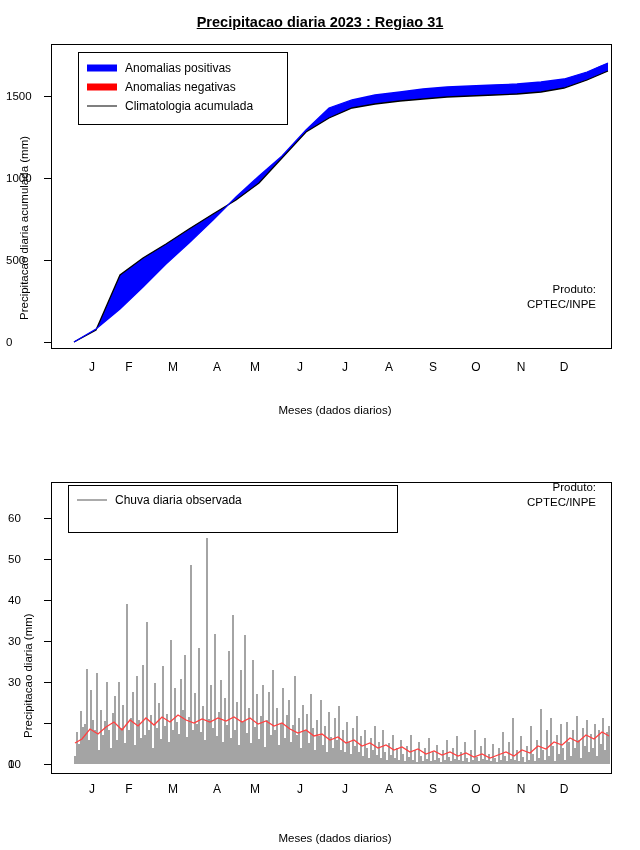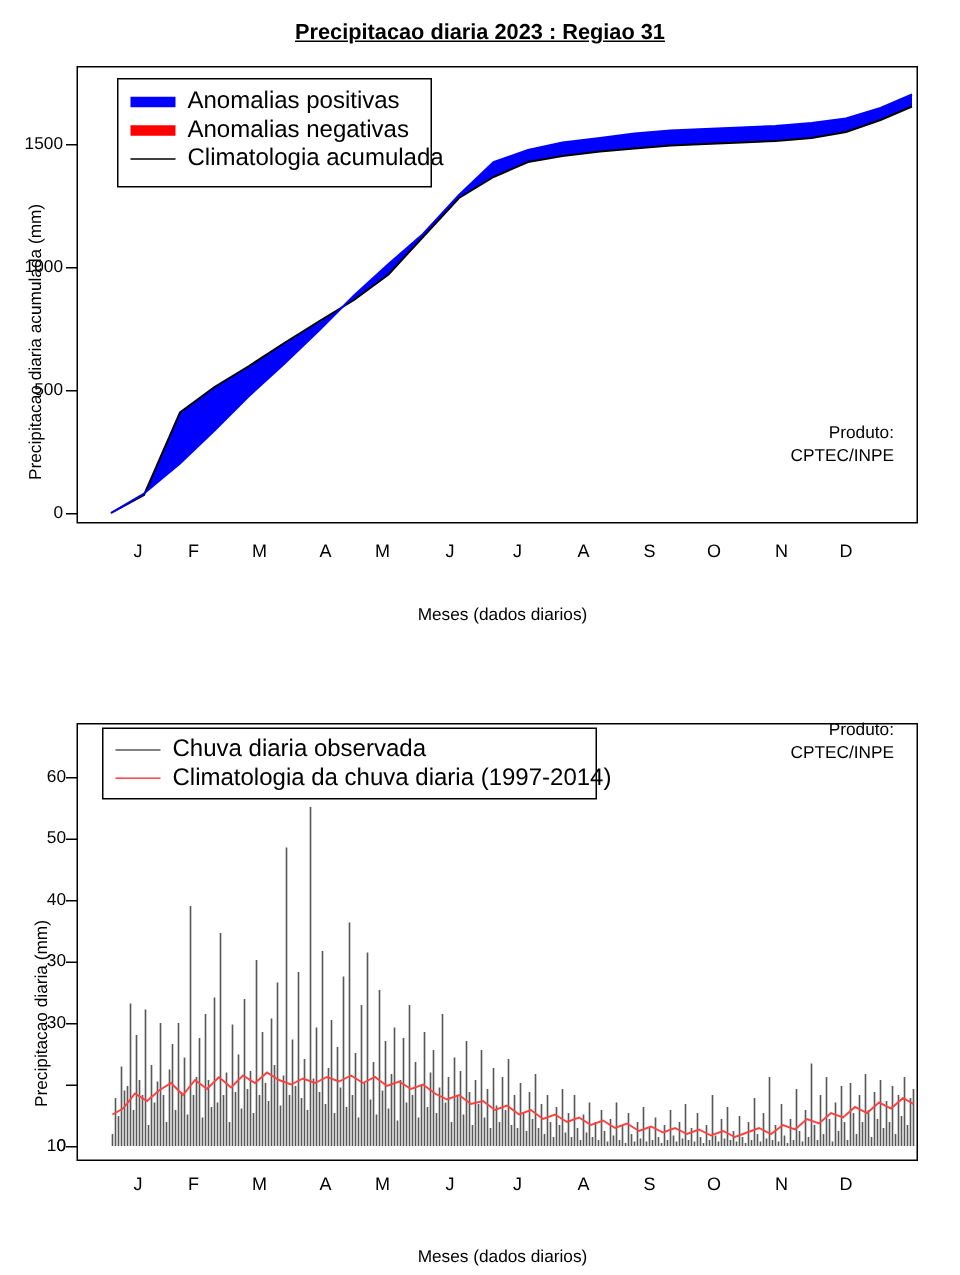--- a/index.html
+++ b/index.html
@@ -17,35 +17,35 @@
   
   .panel{position:absolute;}
   .ylab{
     position:absolute;
     transform-origin:0 0;
     transform:rotate(-90deg);
     font-size:11.5px;
     white-space:nowrap;
   }
   .xlab{position:absolute;font-size:11.5px;text-align:center;}
-  .ytick{position:absolute;font-size:11.5px;text-align:right;white-space:nowrap;}
+  .ytick{position:absolute;font-size:11.5px;text-align:left;white-space:nowrap;}
   .xtick{position:absolute;font-size:12px;text-align:center;white-space:nowrap;}
   .produto{position:absolute;font-size:11.5px;line-height:15px;text-align:right;white-space:nowrap;}
 
   
   .legend{
     position:absolute;background:#fff;border:1px solid #000;
     box-sizing:border-box;
   }
   .legend-row{display:flex;align-items:center;height:19px;}
   .legend-key{width:34px;height:19px;position:relative;flex:none;margin-left:6px;}
   .legend-key .bar{
     position:absolute;left:2px;right:2px;top:50%;transform:translateY(-50%);
   }
-  .legend-text{font-size:16px;margin-left:6px;white-space:nowrap;}
+  .legend-text{font-size:12px;margin-left:6px;white-space:nowrap;}
 
   svg{display:block;}
 </style>
 </head>
 <body>
 
 <div class="title">Precipitacao diaria 2023 : Regiao 31</div>
 
 <div class="panel" style="left:0;top:0;width:640px;height:430px;">
 
@@ -450,20 +450,14 @@
     <div>CPTEC/INPE</div>
   </div>
 
   <div class="legend" style="left:68px;top:55px;width:330px;height:48px;padding-top:4px;">
     <div class="legend-row">
       <span class="legend-key">
           <span class="bar" style="height:1px;background:#595959;"></span>
         </span>
       <span class="legend-text">Chuva diaria observada</span>
     </div>
-    <div class="legend-row">
-      <span class="legend-key">
-          <span class="bar" style="height:1.4px;background:#ff4040;"></span>
-        </span>
-      <span class="legend-text">Climatologia da chuva diaria (1997-2014)</span>
-    </div>
   </div>
 </div>
 
 </body></html>

